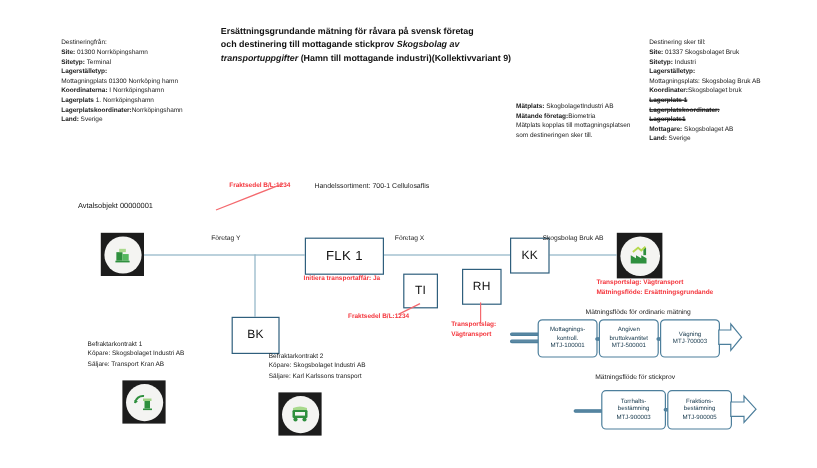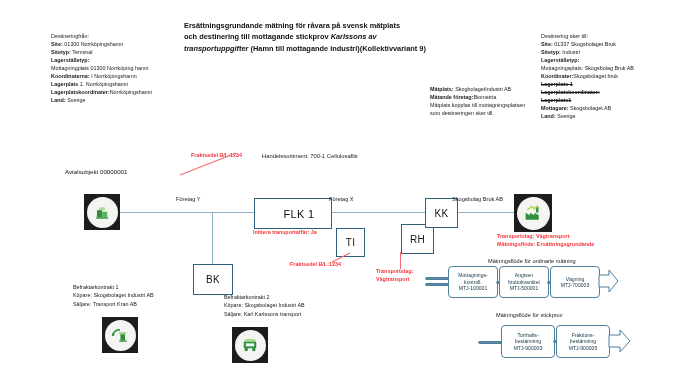--- a/index.html
+++ b/index.html
@@ -58,23 +58,23 @@
   .icon-circ{
     border-radius:50%;background:#f4f4f2;display:flex;
     align-items:center;justify-content:center;
   }
   svg{display:block;}
 </style>
 </head>
 <body>
 
 <div class="abs title" style="left:184px;top:20px;width:292px;">
-  <span>Ersättningsgrundande mätning för råvara på svensk mätplats</span><br>
+  <span>Ersättningsgrundande mätning för råvara på svensk företag</span><br>
   <span>och destinering till mottagande stickprov</span>
-  <span class="ital">Karlssons av</span><br>
+  <span class="ital">Skogsbolag av</span><br>
   <span class="ital">transportuppgifter</span>
   <span>(Hamn till mottagande industri)(Kollektivvariant 9)</span>
 </div>
 
 <div class="abs info-block" style="left:51px;top:32px;width:140px;">
   <div class="info-line">Destineringfrån:</div>
   <div class="info-line"><span class="b">Site:</span>
     <span>01300 Norrköpingshamn</span></div>
   <div class="info-line"><span class="b">Sitetyp:</span>
     <span>Terminal</span></div>
@@ -168,33 +168,33 @@
 </div>
 
 <div class="ln h" style="left:120px;top:212px;width:134px;"></div>
 
 <div class="ln h" style="left:318px;top:212px;width:128px;"></div>
 
 <div class="ln h" style="left:456px;top:212px;width:58px;"></div>
 
 <div class="ln v" style="left:212px;top:212px;height:52px;"></div>
 
-<div class="node big" style="left:254px;top:198px;width:64px;height:29px;padding-left:12px;">
+<div class="node big" style="left:254px;top:198px;width:64px;height:29px;">
   <span>FLK 1</span>
 </div>
 
 <div class="node" style="left:193px;top:264px;width:38px;height:29px;text-align:right;">
   <span>BK</span>
 </div>
 
 <div class="node" style="left:336px;top:228px;width:27px;height:27px;">
   <span>TI</span>
 </div>
 
-<div class="node" style="left:385px;top:224px;width:31px;height:28px;margin-left:16px;">
+<div class="node" style="left:385px;top:224px;width:31px;height:28px;">
   <span>RH</span>
 </div>
 
 <div class="node" style="left:425px;top:198px;width:31px;height:28px;">
   <span>KK</span>
 </div>
 
 <div class="ln v red" style="left:400px;top:252px;height:17px;"></div>
 
 <div class="abs lbl-sec" style="left:176px;top:196px;">Företag Y</div>

